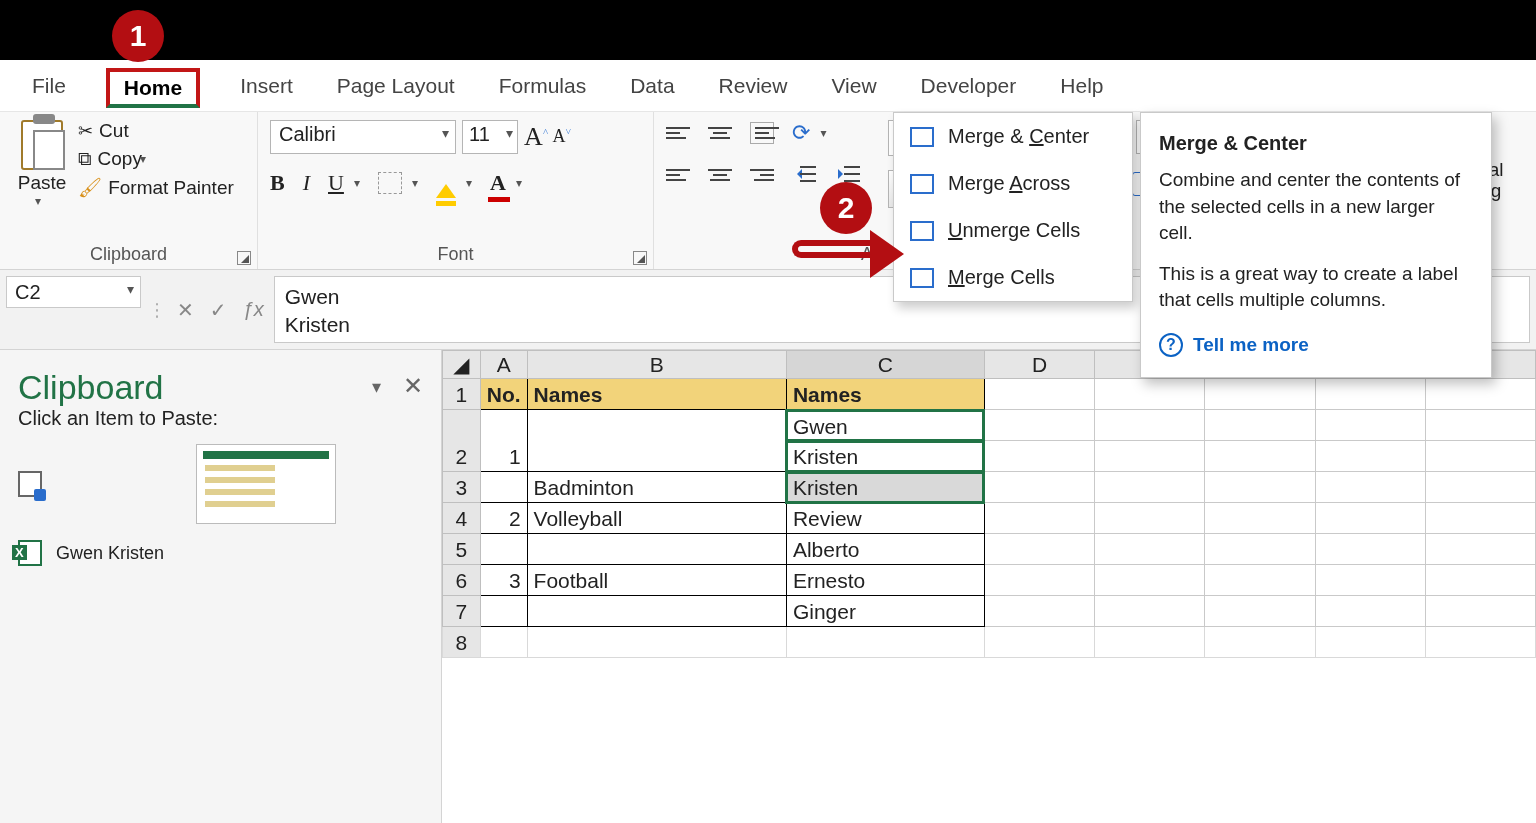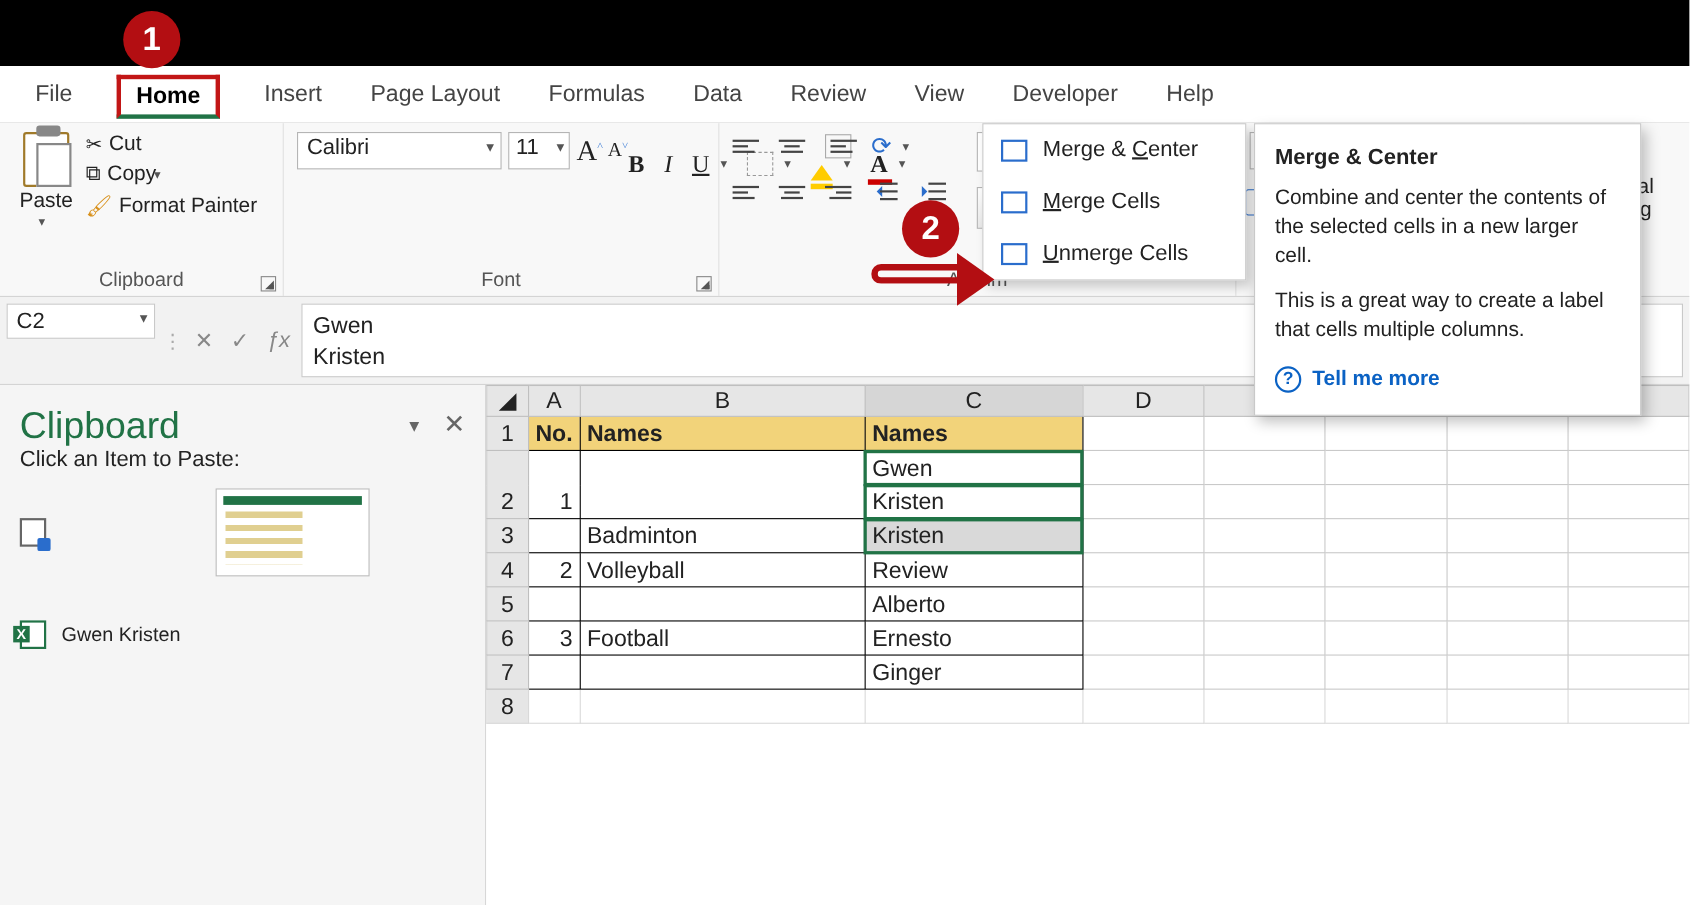--- a/index.html
+++ b/index.html
@@ -254,21 +254,21 @@
   .clip-title{font-size:34px;color:#217346;font-weight:400;}
   .clip-actions{display:flex;gap:14px;margin:18px 0 10px 0;}
   .btn{border:1px solid #bbb;background:#fff;padding:6px 16px;font-size:20px;}
   .btn.disabled{color:#aaa;border-color:#ddd;}
   .hint{font-size:20px;margin-bottom:14px;}
   .thumb{border:1px solid #bbb;background:#fff;width:140px;height:80px;position:relative;margin-left:140px;}
   .thumb::before{content:"";position:absolute;top:6px;left:6px;right:6px;height:8px;background:#217346;}
   .thumb::after{content:"";position:absolute;top:20px;left:8px;width:70px;height:48px;background:repeating-linear-gradient(#e0cf90,#e0cf90 6px,#fff 6px,#fff 12px);}
   .thumb-ic{width:24px;height:26px;border:2px solid #666;background:#fff;position:relative;display:inline-block;margin-right:14px;}
   .thumb-ic::after{content:"";position:absolute;right:-6px;bottom:-6px;width:12px;height:12px;background:#2a6dcc;border-radius:2px;}
-  .thumb-row{display:flex;align-items:center;margin-bottom:40px;}
+  .thumb-row{display:flex;align-items:center;margin-bottom:16px;}
   .xl-ic{width:24px;height:26px;border:2px solid #217346;background:#fff;position:relative;display:inline-block;margin-right:14px;}
   .xl-ic::before{content:"X";position:absolute;left:-8px;top:3px;background:#217346;color:#fff;font-size:13px;font-weight:bold;padding:0 3px;}
   .pane-close{position:absolute;top:22px;right:18px;font-size:24px;color:#666;}
   .pane-dd{position:absolute;top:26px;right:60px;color:#666;}
 
   
   .grid-wrap{flex:1;overflow:hidden;background:#fff;position:relative;}
   table.grid{border-collapse:collapse;font-size:21px;}
   .colhdr th, .rowhdr{
     background:#e6e6e6;border:1px solid #bfbfbf;font-weight:normal;color:#222;
@@ -353,21 +353,21 @@
           </div>
       </div>
     </div>
     <div class="group-label">
       <span>Clipboard</span>
       <span class="launcher"></span>
     </div>
   </div>
 
   <div class="ribbon-group" style="width:396px;">
-    <div class="group-body" style="flex-direction:row;">
+    <div class="group-body" style="flex-direction:column;">
       <div class="font-top">
         <div class="fontname">Calibri</div>
         <div class="fontsize">11</div>
         <div class="AA">
           <span class="Abig">A<sup>˄</sup></span>
           <span class="Asmall">A<sup>˅</sup></span>
         </div>
       </div>
       <div class="font-bottom">
         <span class="bold">B</span>
@@ -491,25 +491,29 @@
   <div class="arrow-head"></div>
 </div>
 
 <div class="merge-dropdown">
   <div class="opt">
     <span class="opt-ic"></span>
     <span>Merge &amp; <u>C</u>enter</span>
   </div>
   <div class="opt">
     <span class="opt-ic"></span>
-    <span><u>M</u>erge Cells</span>
+    <span>Merge <u>A</u>cross</span>
   </div>
   <div class="opt">
     <span class="opt-ic"></span>
     <span><u>U</u>nmerge Cells</span>
+  </div>
+  <div class="opt">
+    <span class="opt-ic"></span>
+    <span><u>M</u>erge Cells</span>
   </div>
 </div>
 
 <div class="tooltip">
   <h4>Merge &amp; Center</h4>
   <div>Combine and center the contents of the selected cells in a new larger cell.</div>
   <div style="height:14px;"></div>
   <div>This is a great way to create a label that cells multiple columns.</div>
   <div class="tell">
     <span class="qmark">?</span>

